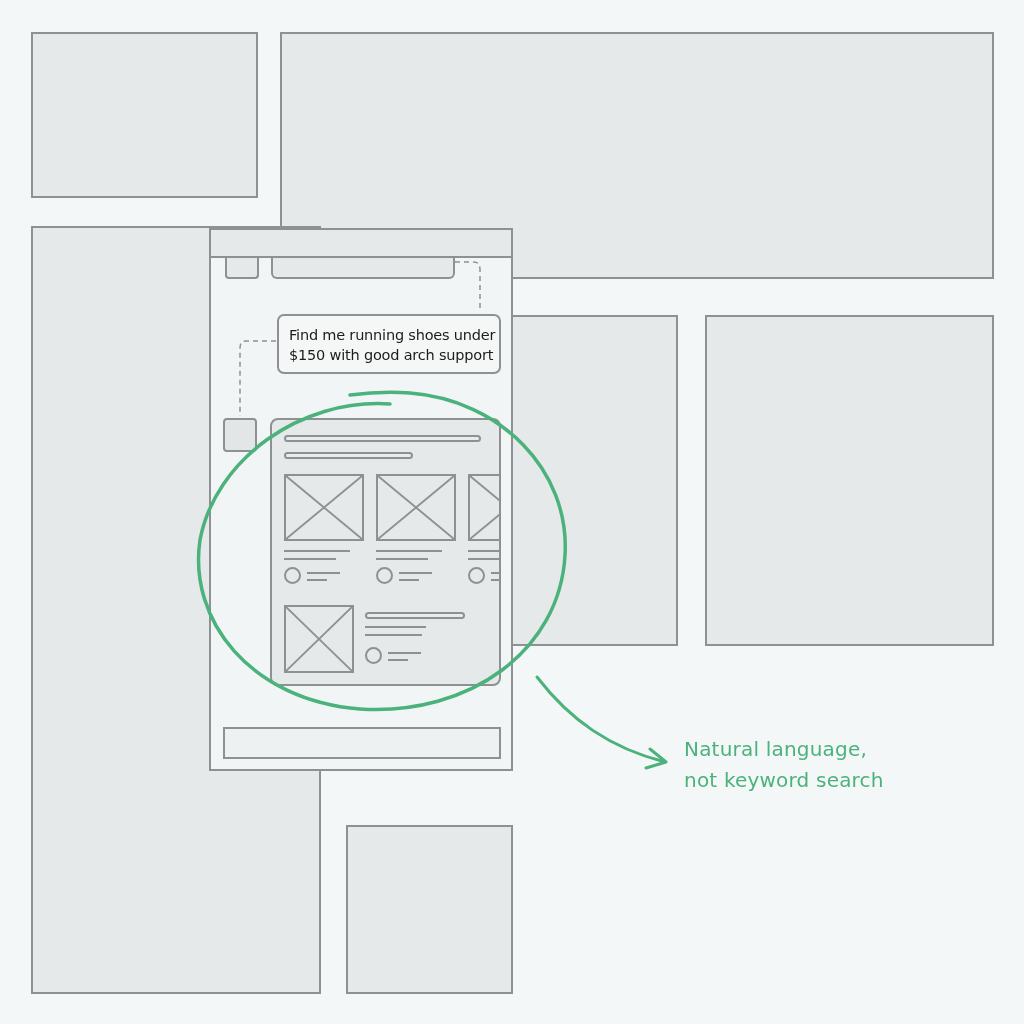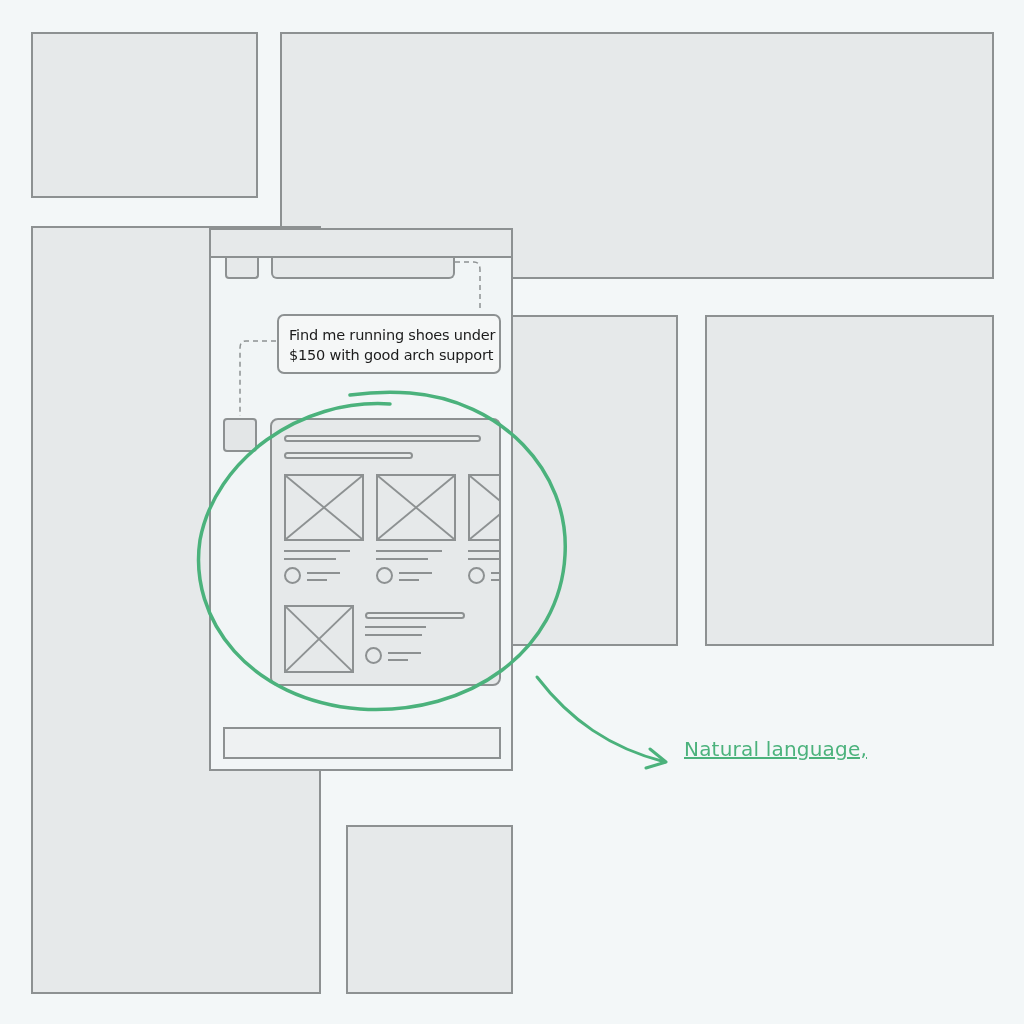--- a/index.html
+++ b/index.html
@@ -63,21 +63,21 @@
   .img-ph svg { position: absolute; left: 0; top: 0; width: 100%; height: 100%; }
   .input-bar {
     position: absolute; left: 12px; top: 497px; width: 278px; height: 32px;
     box-sizing: border-box; background: #eef1f2; border: 2px solid #8d9192;
   }
   .annot {
     position: absolute; left: 684px; top: 734px; color: #4bb27c;
     font-family: "DejaVu Sans", sans-serif; font-size: 20px; line-height: 31px;
     letter-spacing: 0.2px;
   }
-  .annot span { display: block; white-space: nowrap; text-decoration: underline; }
+  .annot span { display: block; white-space: nowrap; }
   .overlay { position: absolute; left: 0; top: 0; width: 1024px; height: 1024px; pointer-events: none; }
 </style>
 </head>
 <body>
 
 <div class="blk" style="left:31px;top:32px;width:227px;height:166px;"></div>
 <div class="blk" style="left:280px;top:32px;width:714px;height:247px;"></div>
 <div class="blk" style="left:31px;top:226px;width:290px;height:768px;"></div>
 <div class="blk" style="left:508px;top:315px;width:170px;height:331px;"></div>
 <div class="blk" style="left:705px;top:315px;width:289px;height:331px;"></div>
@@ -155,13 +155,14 @@
 <svg class="overlay" viewBox="0 0 1024 1024">
   <path d="M455 262 L474 262 Q480 262 480 270 L480 312" fill="none" stroke="#8d9192" stroke-width="1.5" stroke-dasharray="5 4"></path>
   <path d="M276 341 L246 341 Q240 341 240 348 L240 416" fill="none" stroke="#8d9192" stroke-width="1.5" stroke-dasharray="5 4"></path>
   <path d="M390 404 C300 398 215 460 200 540 C188 620 250 700 360 709 C470 716 560 650 565 555 C570 470 500 400 410 393 C385 391 365 393 350 395" fill="none" stroke="#4bb27c" stroke-width="3.5" stroke-linecap="round"></path>
   <path d="M537 677 C570 720 610 748 665 762" fill="none" stroke="#4bb27c" stroke-width="3" stroke-linecap="round"></path>
   <path d="M650 749 L666 762 L646 768" fill="none" stroke="#4bb27c" stroke-width="3" stroke-linecap="round" stroke-linejoin="round"></path>
 </svg>
 
 <div class="annot">
   <span>Natural language,</span>
+  <span>not keyword search</span>
 </div>
 
 </body></html>

